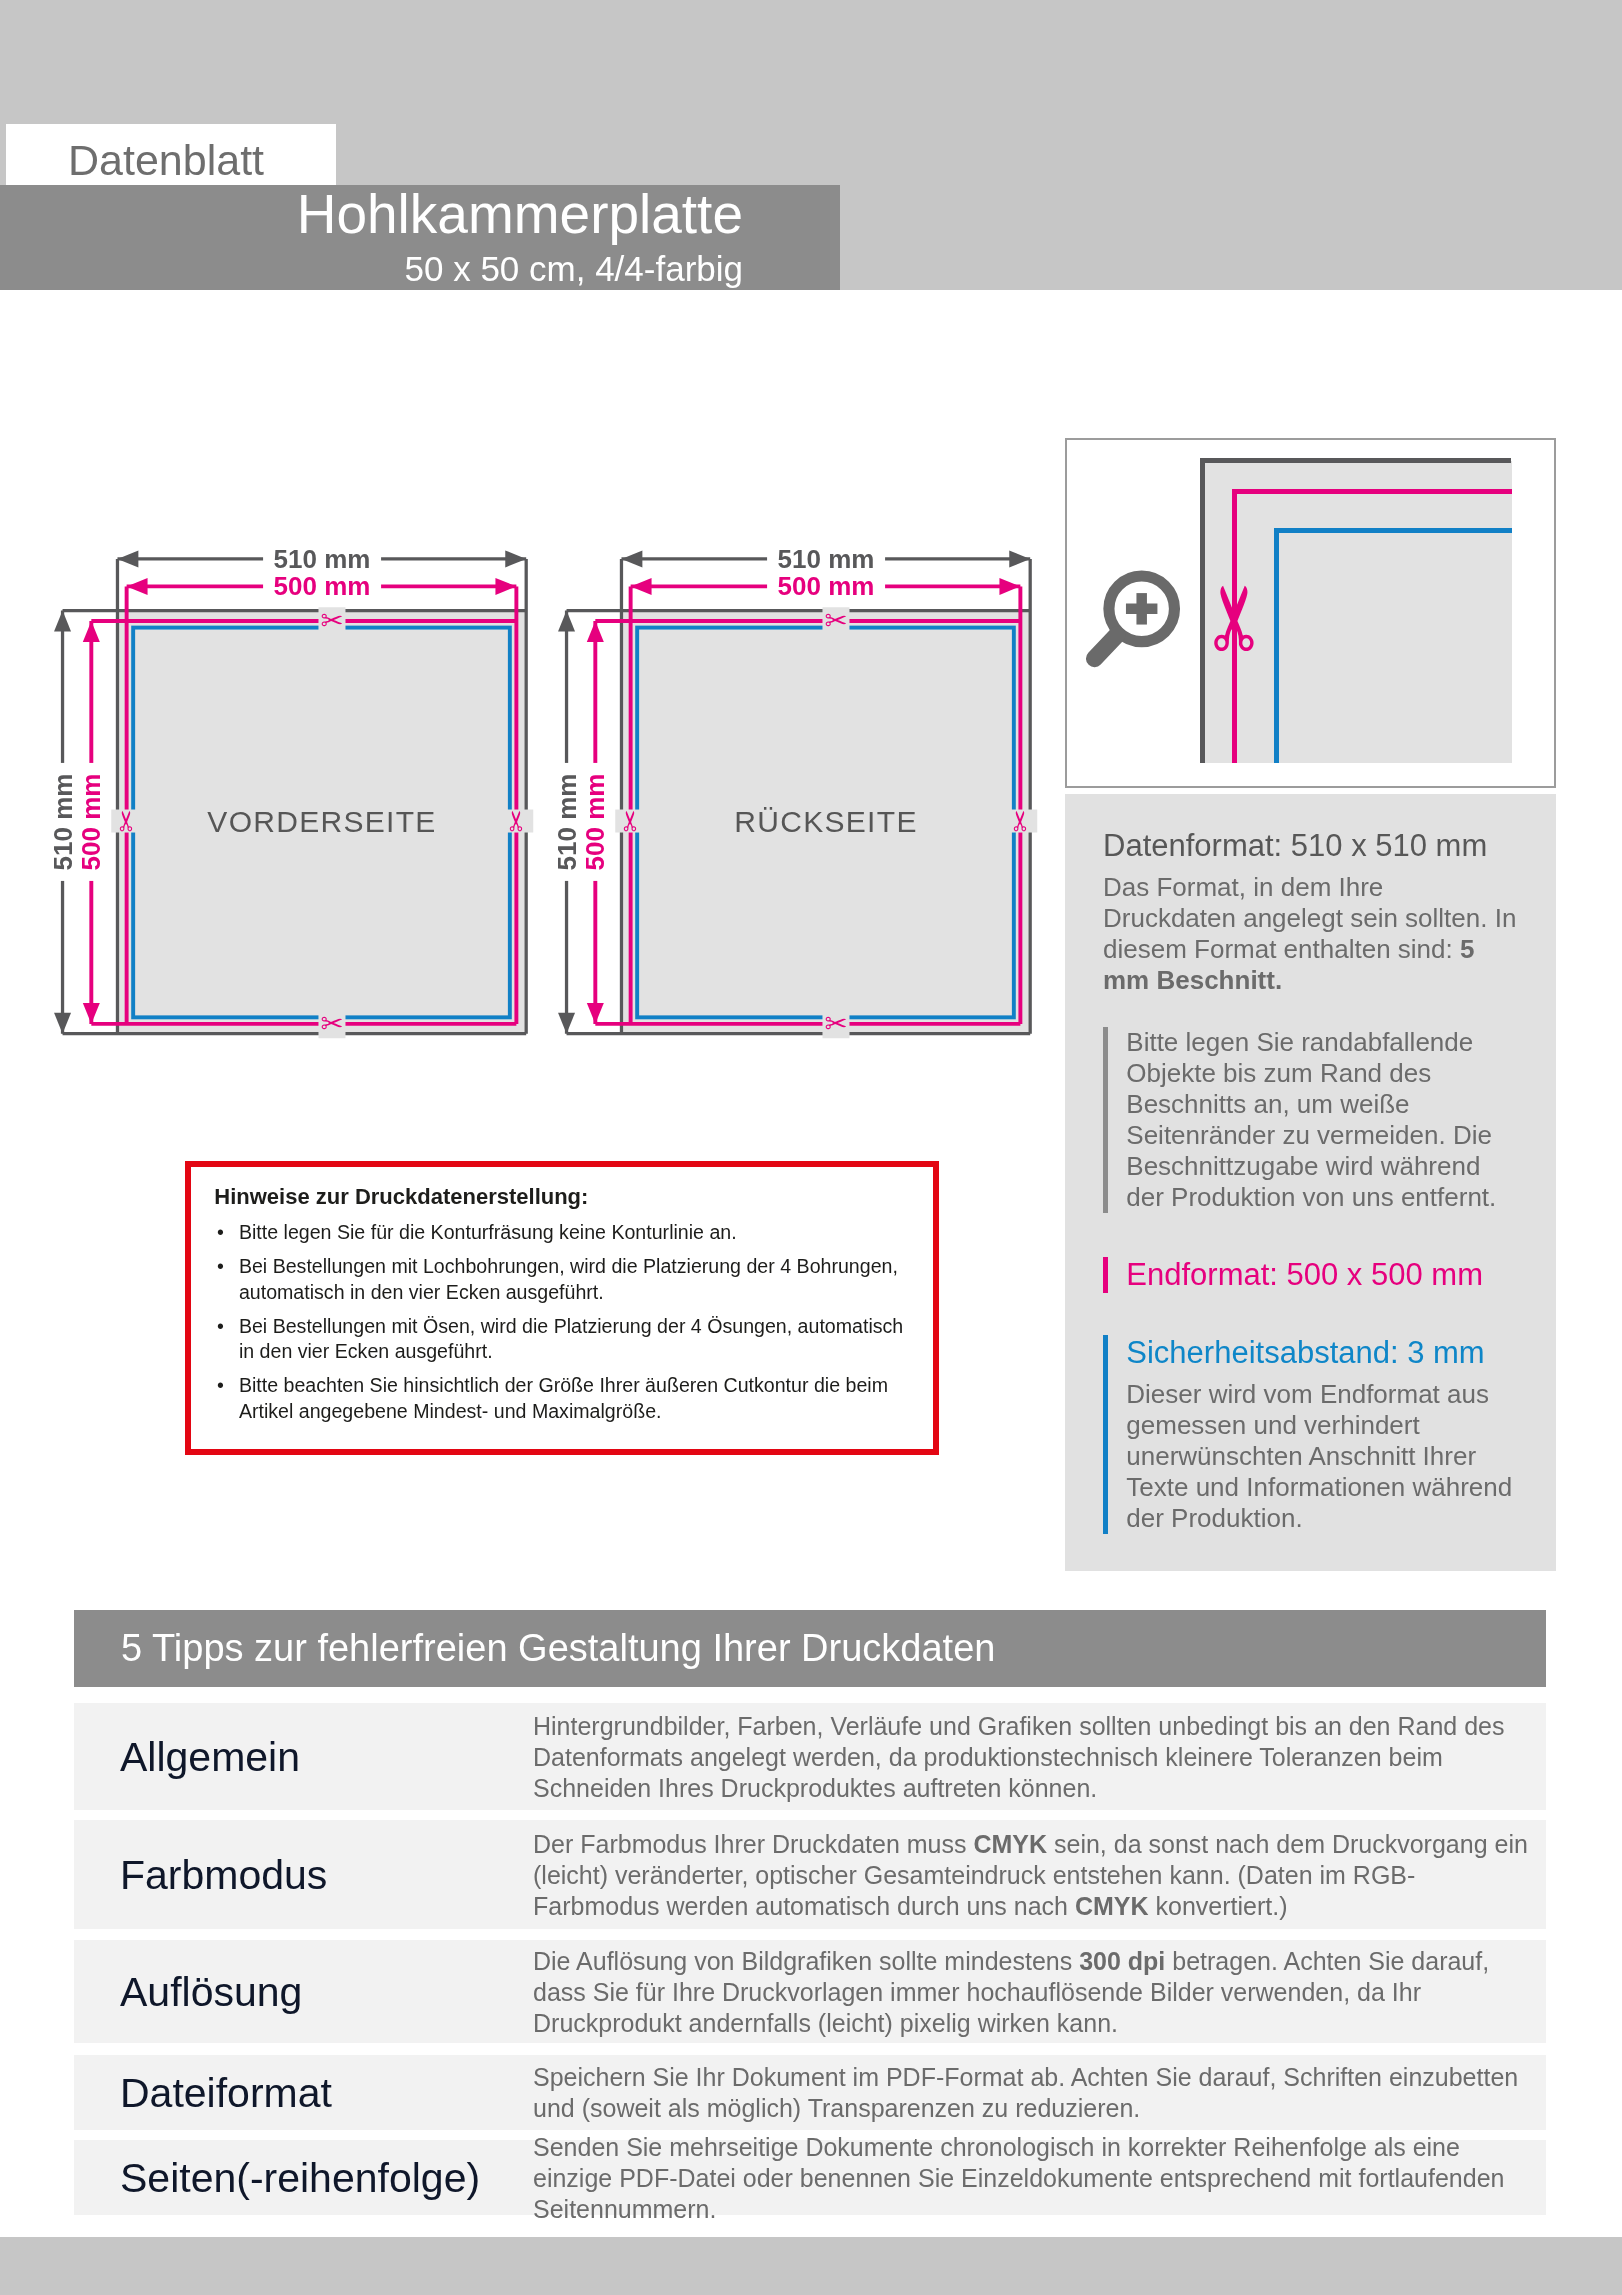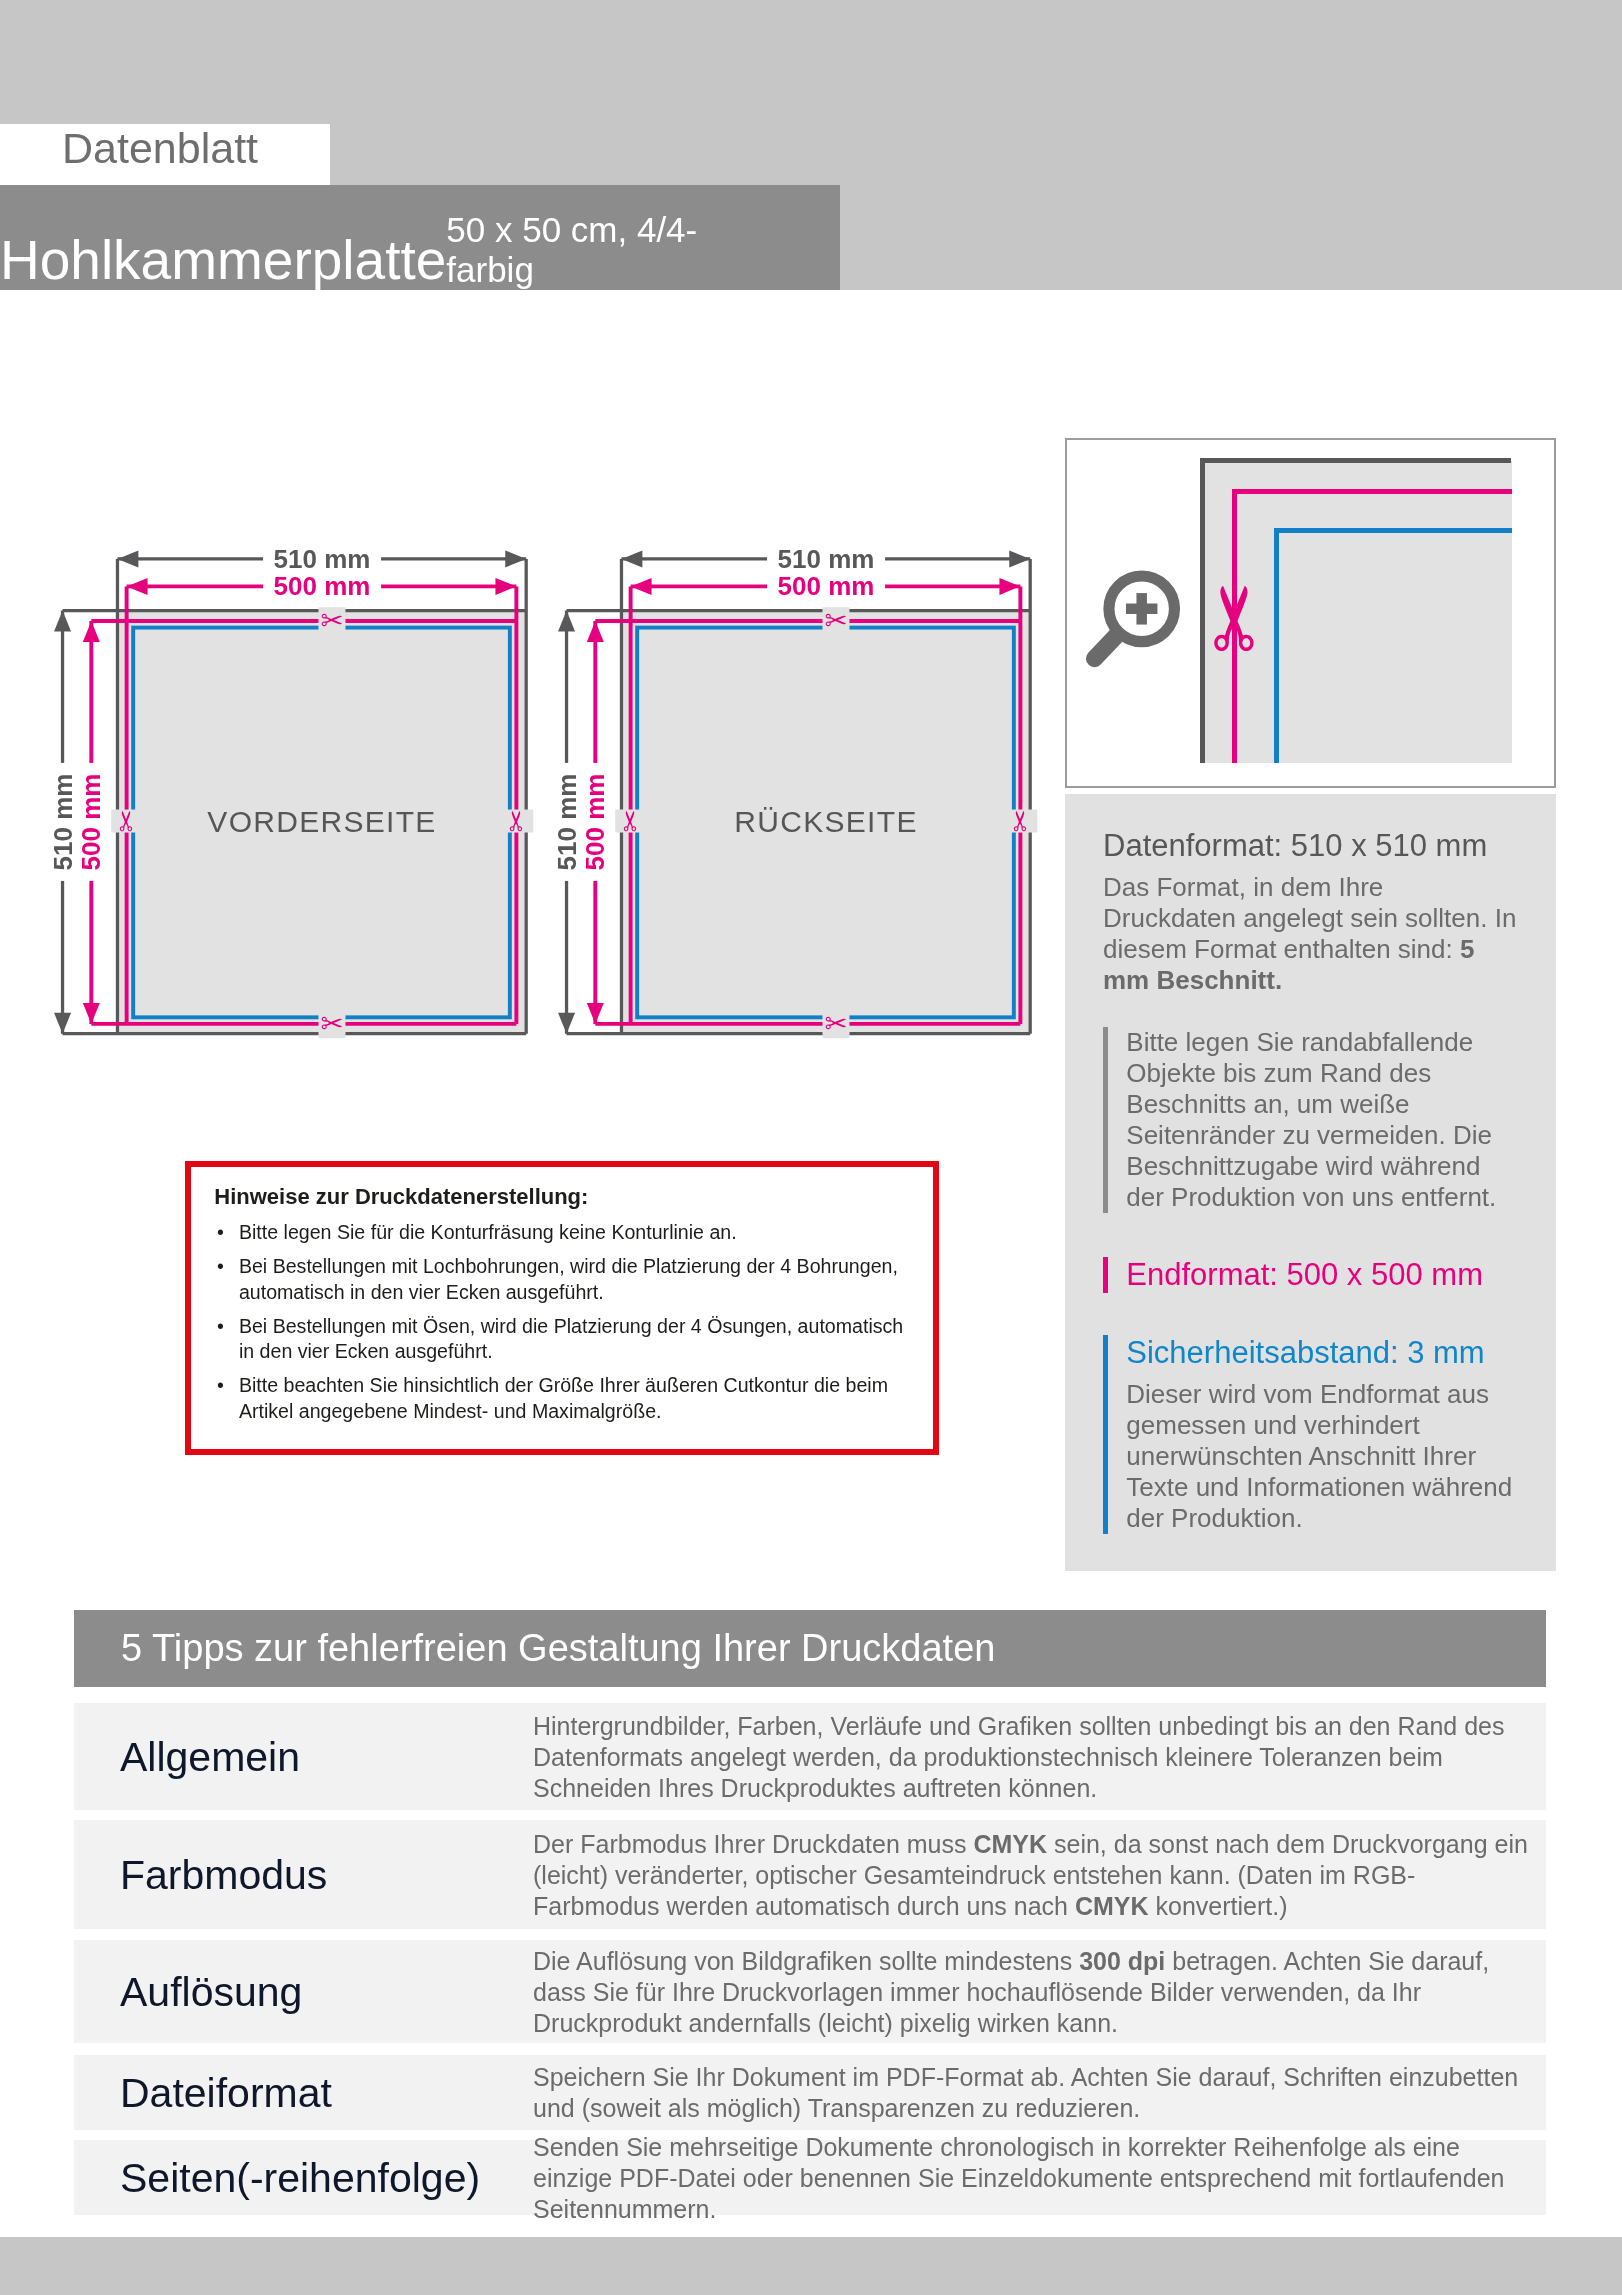--- a/index.html
+++ b/index.html
@@ -1,25 +1,25 @@
 <!DOCTYPE html>
 <html style="font-size:10.5px"><head>
 <meta charset="utf-8">
 <style>
   html,body{margin:0;padding:0;}
   body{font-family:"Liberation Sans", sans-serif; background:#fff;}
   .page{position:relative; width:1623px; height:2295px; background:#fff; overflow:hidden;}
 
   
   .top-band{position:absolute; left:0; top:0; width:1623px; height:290px; background:#c6c6c6;}
-  .tab{position:absolute; left:0; top:124px; width:330px; height:61px; background:#ffffff;
-       display:flex; align-items:flex-start; box-sizing:border-box; padding-left:62px;
+  .tab{position:absolute; left:6px; top:124px; width:330px; height:61px; background:#ffffff;
+       display:flex; align-items:flex-end; box-sizing:border-box; padding-left:62px;
        font-size:43px; color:#6e6e6e;}
   .banner{position:absolute; left:0; top:185px; width:840px; height:105px; background:#8c8c8c;
-       box-sizing:border-box; padding-right:69px; display:flex; 
+       box-sizing:border-box; padding-right:97px; display:flex; flex-direction:column;
        justify-content:center; align-items:flex-end; color:#fff;}
   .banner-title{font-size:55px; font-weight:400; line-height:1.05;}
   .banner-sub{font-size:35px; font-weight:400; margin-top:5.2px;}
 
   
   .diagram{position:absolute; top:543px; width:497px; height:504px;}
   .diagram svg{position:absolute; left:0; top:0;}
   .dim{position:absolute; transform:translate(-50%,-50%); background:#fff; padding:1.3px 10.5px;
        font-size:26px; font-weight:bold; white-space:nowrap; line-height:1;}
   .dim-v{transform:translate(-50%,-50%) rotate(-90deg);}

